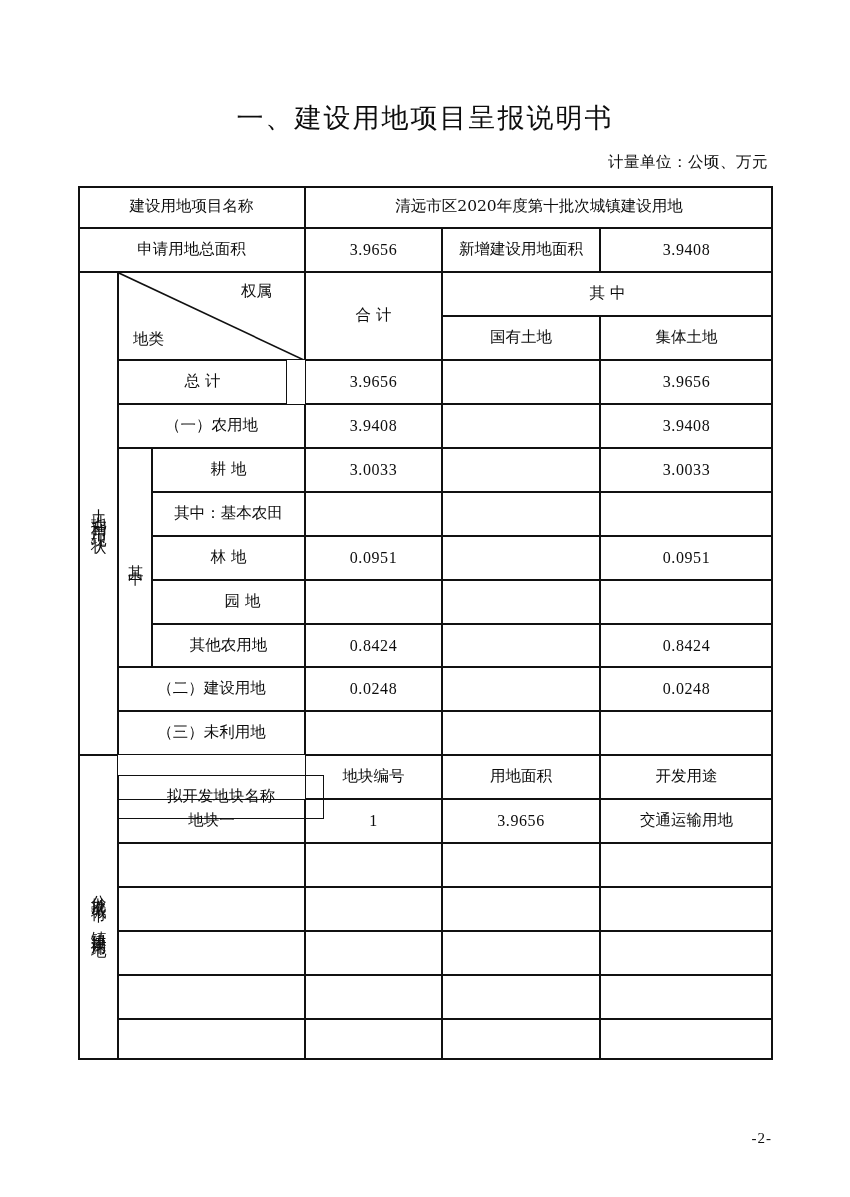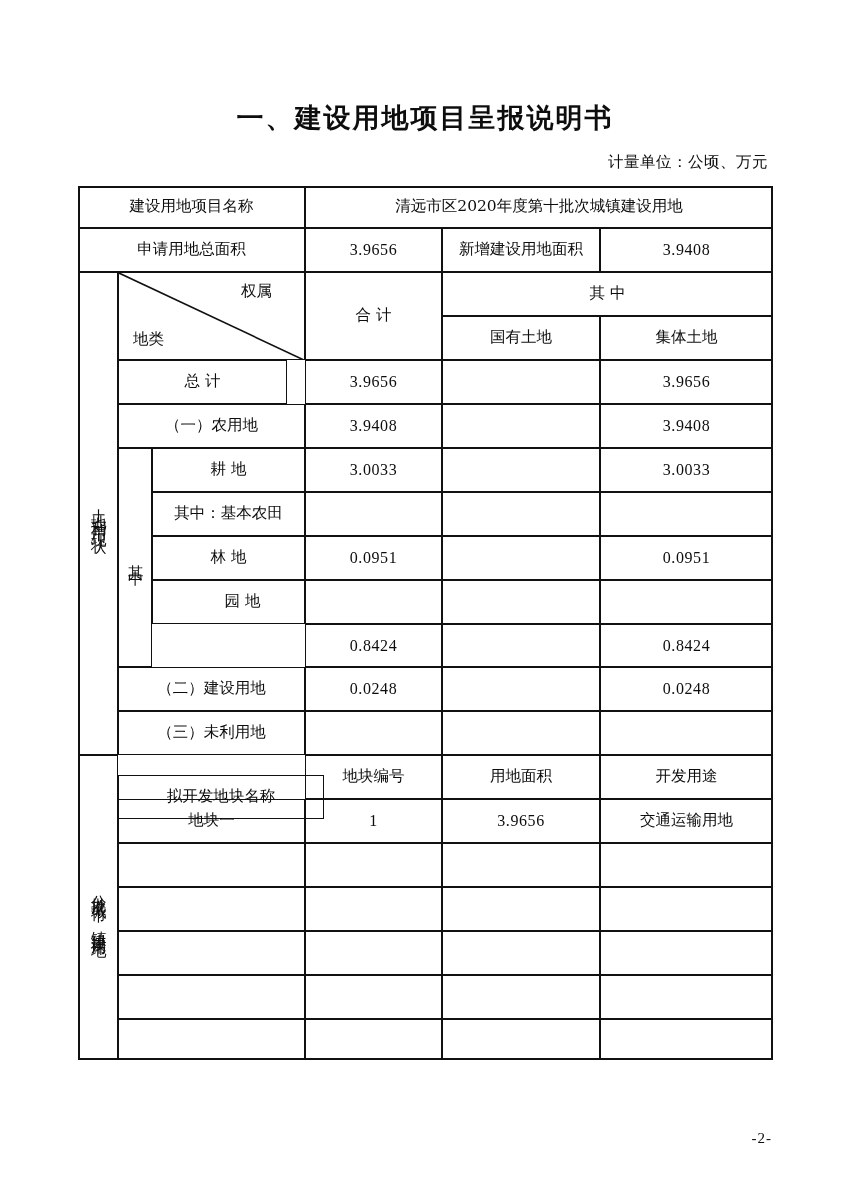--- a/index.html
+++ b/index.html
@@ -24,21 +24,21 @@
   }
 
   
   .doc-title {
     position: absolute;
     left: 0;
     top: 100px;
     width: 850px;
     text-align: center;
     font-size: 27px;
-    font-weight: bold;
+    font-weight: normal;
     letter-spacing: 2px;
     font-family: "DejaVu Serif", "Liberation Serif", serif;
   }
 
   .unit-line {
     position: absolute;
     right: 82px;
     top: 152px;
     font-size: 15.5px;
     letter-spacing: 0.5px;
@@ -212,20 +212,23 @@
       <div class="cell" style="left: 364px; top: 350px; width: 158px; height: 44px;"></div>
       <div class="cell" style="left: 522px; top: 350px; width: 173px; height: 44px;">
         <span class="num">0.0951</span>
       </div>
       <div class="cell" style="left: 74px; top: 394px; width: 153px; height: 44px; padding-left: 28px;">
         <span>园        地</span>
       </div>
       <div class="cell" style="left: 227px; top: 394px; width: 137px; height: 44px;"></div>
       <div class="cell" style="left: 364px; top: 394px; width: 158px; height: 44px;"></div>
       <div class="cell" style="left: 522px; top: 394px; width: 173px; height: 44px;"></div>
+      <div class="cell" style="left: 74px; top: 438px; width: 153px; height: 43px;">
+        <span>其他农用地</span>
+      </div>
       <div class="cell" style="left: 227px; top: 438px; width: 137px; height: 43px;">
         <span class="num">0.8424</span>
       </div>
       <div class="cell" style="left: 364px; top: 438px; width: 158px; height: 43px;"></div>
       <div class="cell" style="left: 522px; top: 438px; width: 173px; height: 43px;">
         <span class="num">0.8424</span>
       </div>
       <div class="cell" style="left: 40px; top: 481px; width: 187px; height: 44px;">
         <span>（二）建设用地</span>
       </div>

